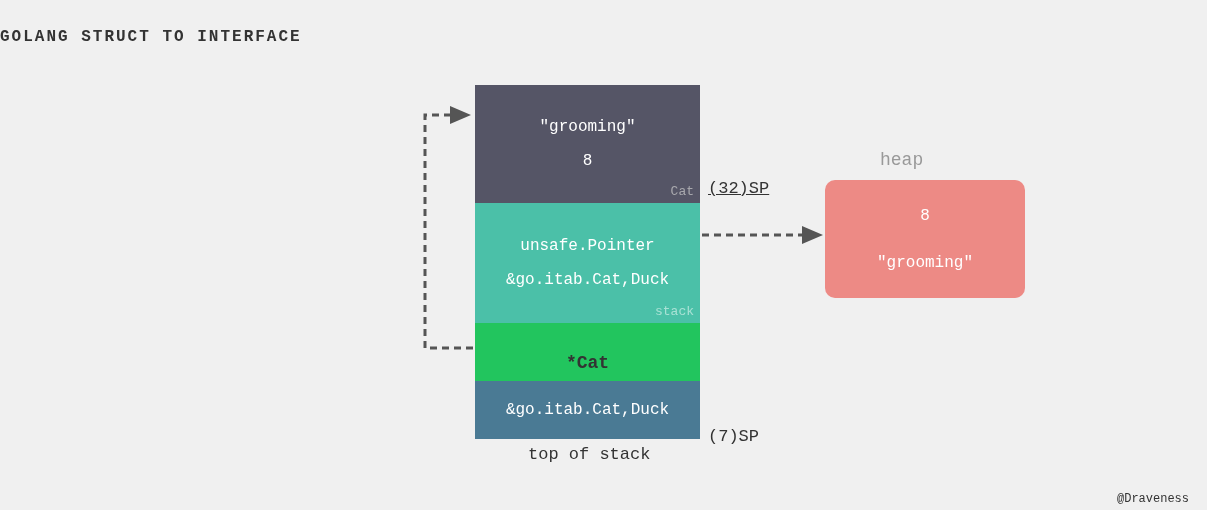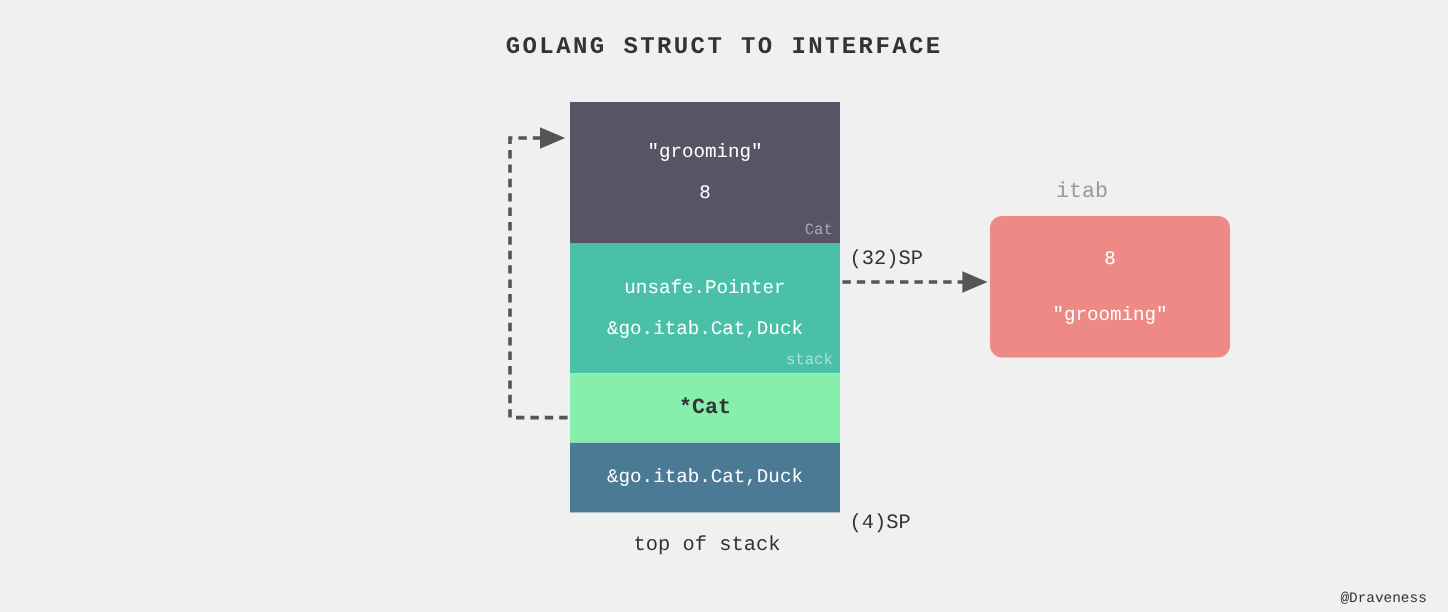--- a/index.html
+++ b/index.html
@@ -5,22 +5,22 @@
   * { box-sizing: border-box; margin: 0; padding: 0; }
   body {
     background: #f0f0f0;
     font-family: 'Courier New', Courier, monospace;
     width: 1207px;
     height: 510px;
     position: relative;
     overflow: hidden;
   }
   .title {
-    text-align: center;
-    font-size: 20px;
+    text-align: left;
+    font-size: 16px;
     font-weight: bold;
     color: #333;
     letter-spacing: 2px;
     padding-top: 28px;
   }
   .diagram {
     position: absolute;
     top: 85px;
     left: 0;
     width: 100%;
@@ -37,22 +37,22 @@
     color: #fff;
     font-size: 16px;
     text-align: center;
     position: relative;
     display: flex;
     flex-direction: column;
     align-items: center;
     justify-content: center;
   }
   .cell-dark { background: #555566; height: 118px; }
-  .cell-teal { background: #4bc0a8; height: 108px; }
-  .cell-yellow { background: #86efac; height: 58px; color: #333; font-weight: bold; font-size: 18px; }
+  .cell-teal { background: #4bc0a8; height: 120px; }
+  .cell-yellow { background: #22c55e; height: 58px; color: #333; font-weight: bold; font-size: 18px; justify-content: flex-end; }
   .cell-blue { background: #4a7a94; height: 58px; }
   .cell .line { margin: 8px 0; }
   .corner-label {
     position: absolute;
     right: 6px;
     bottom: 4px;
     font-size: 13px;
     opacity: 0.7;
   }
   .cell-dark .corner-label { color: #ccc; }
@@ -78,21 +78,21 @@
     flex-direction: column;
     align-items: center;
     justify-content: space-around;
     padding: 12px 0;
   }
   .sp-label {
     position: absolute;
     color: #333;
     font-size: 17px;
   }
-  .sp32 { left: 708px; top: 122px; }
+  .sp32 { left: 708px; top: 94px; text-decoration: underline; }
   .sp0 { left: 708px; top: 342px; }
   .top-of-stack {
     position: absolute;
     left: 528px;
     top: 360px;
     color: #333;
     font-size: 17px;
   }
   .credit {
     position: absolute;
@@ -141,25 +141,25 @@
       <div class="corner-label">stack</div>
     </div>
     <div class="cell cell-yellow">
       <div class="line">*Cat</div>
     </div>
     <div class="cell cell-blue">
       <div class="line">&amp;go.itab.Cat,Duck</div>
     </div>
   </div>
 
-  <div class="heap-label">itab</div>
+  <div class="heap-label">heap</div>
   <div class="heap-box">
     <div>8</div>
     <div>"grooming"</div>
   </div>
 
   <div class="sp-label sp32">(32)SP</div>
-  <div class="sp-label sp0">(4)SP</div>
+  <div class="sp-label sp0">(7)SP</div>
   <div class="top-of-stack">top of stack</div>
 
 </div>
 
 <div class="credit">@Draveness</div>
 
 </body></html>

